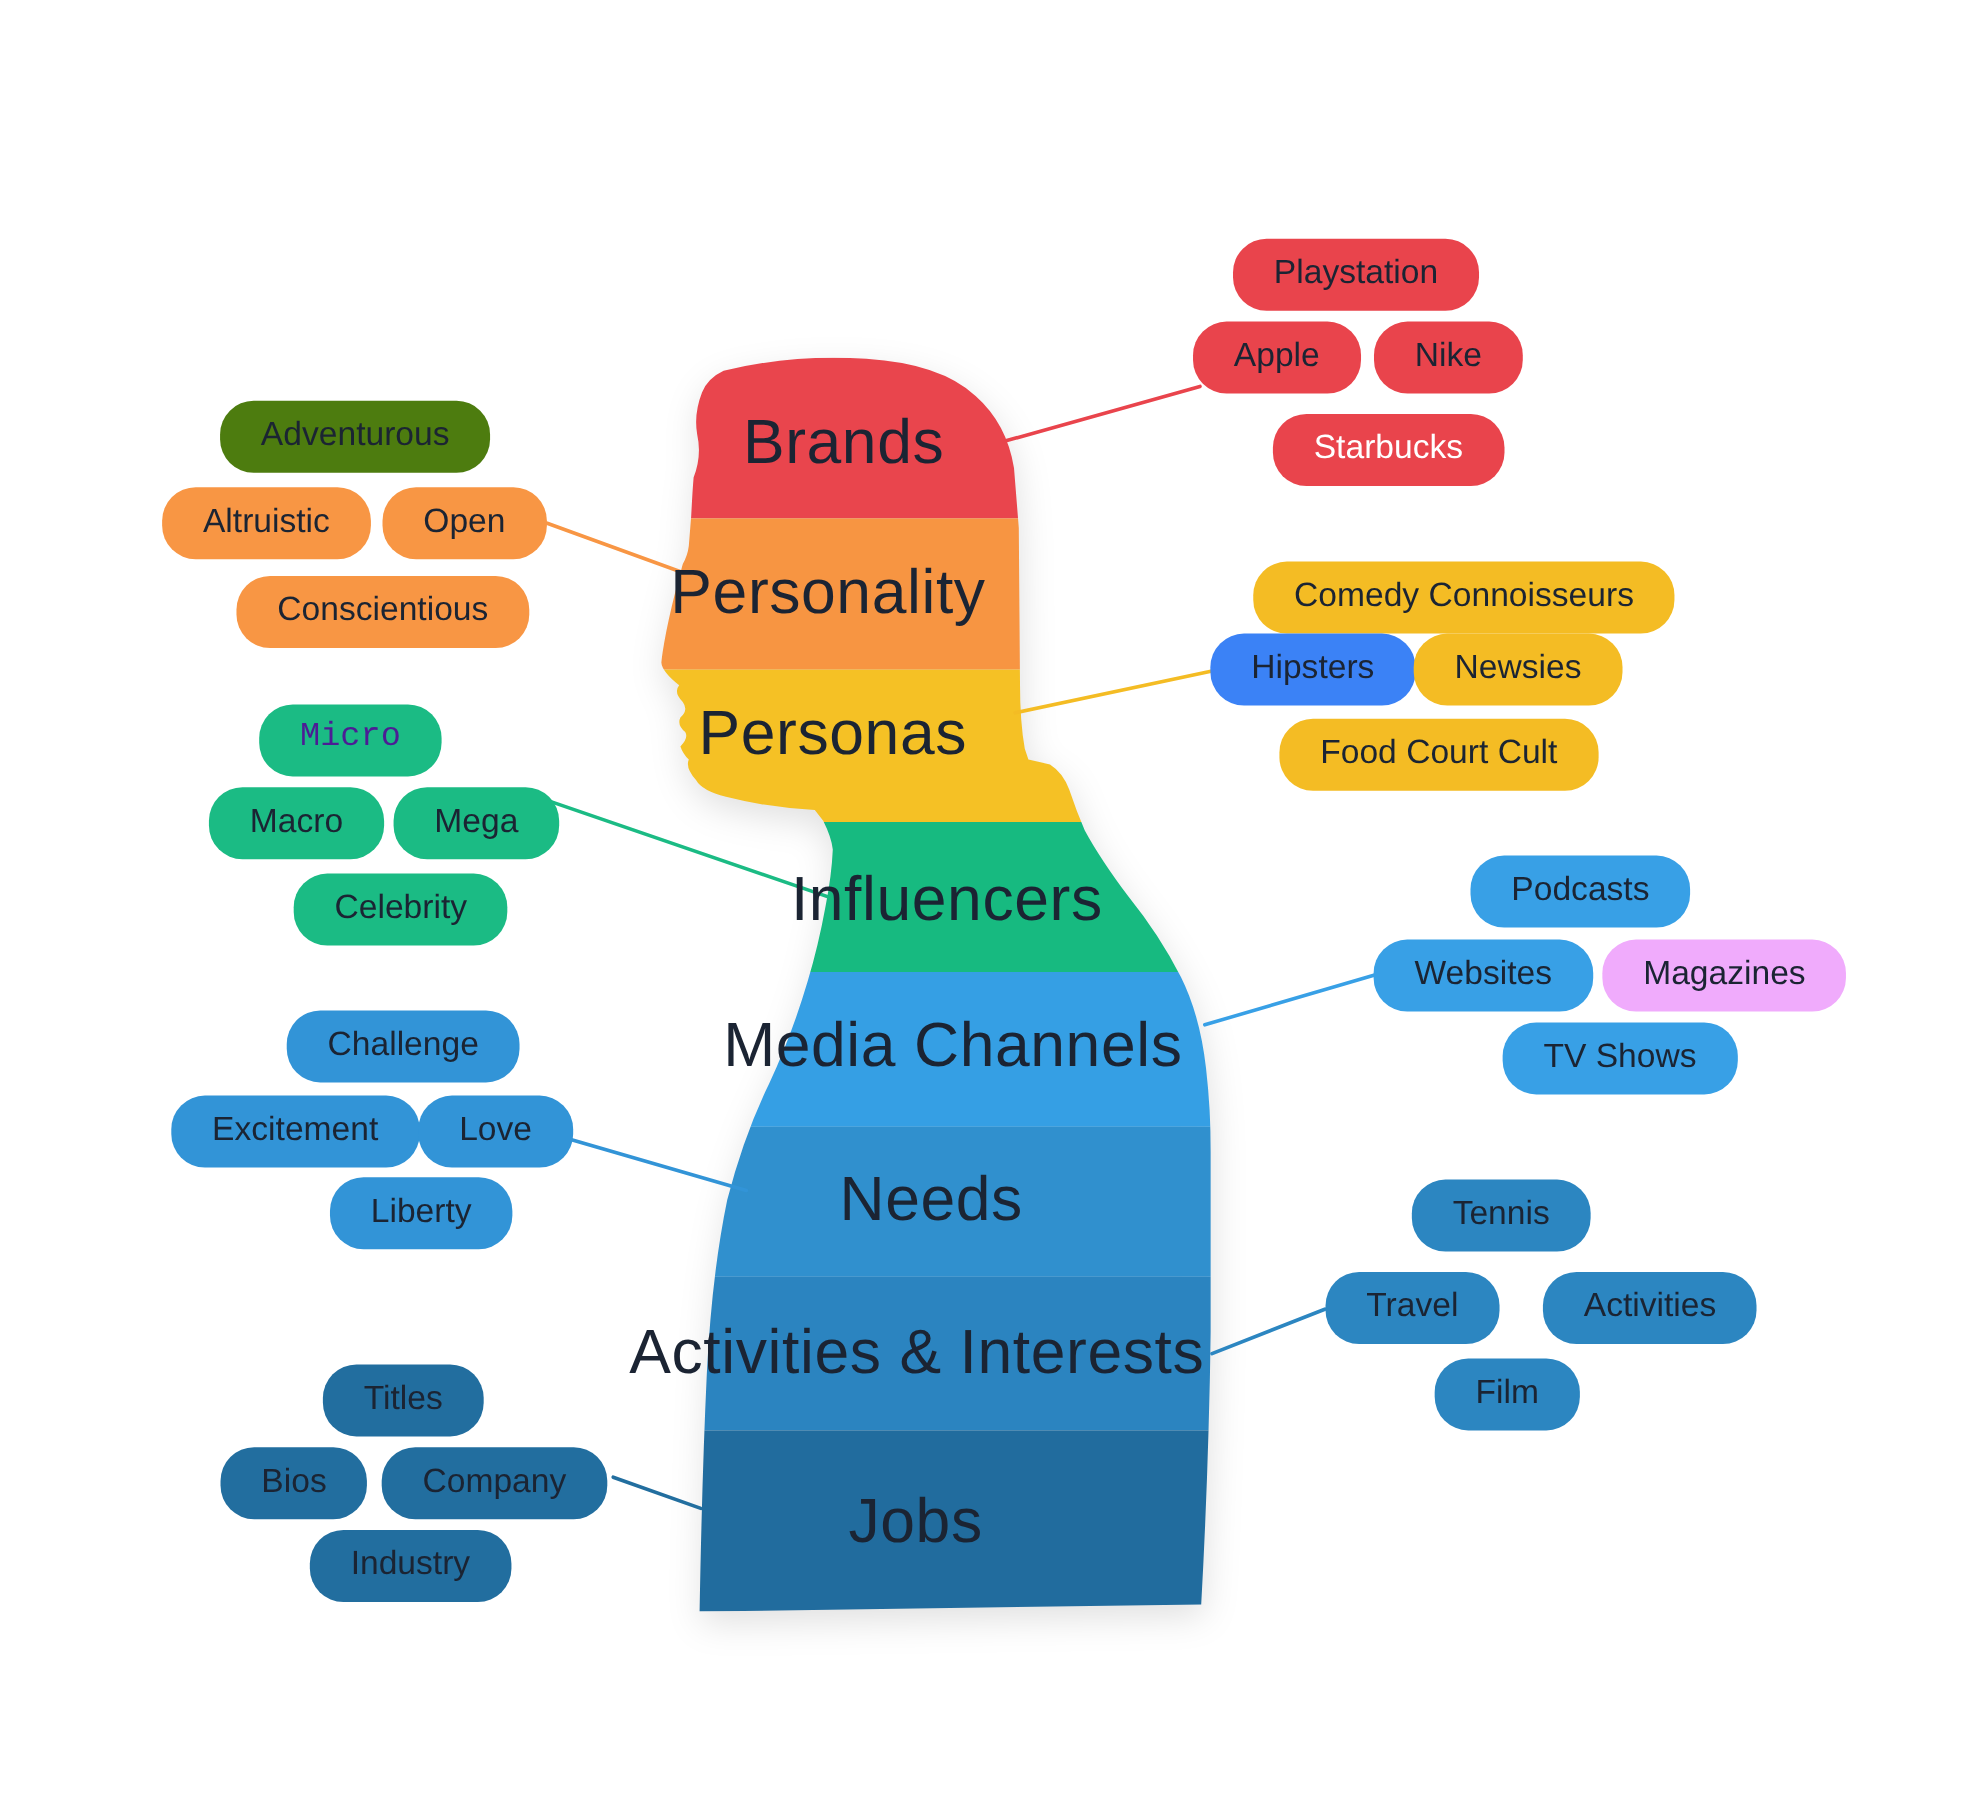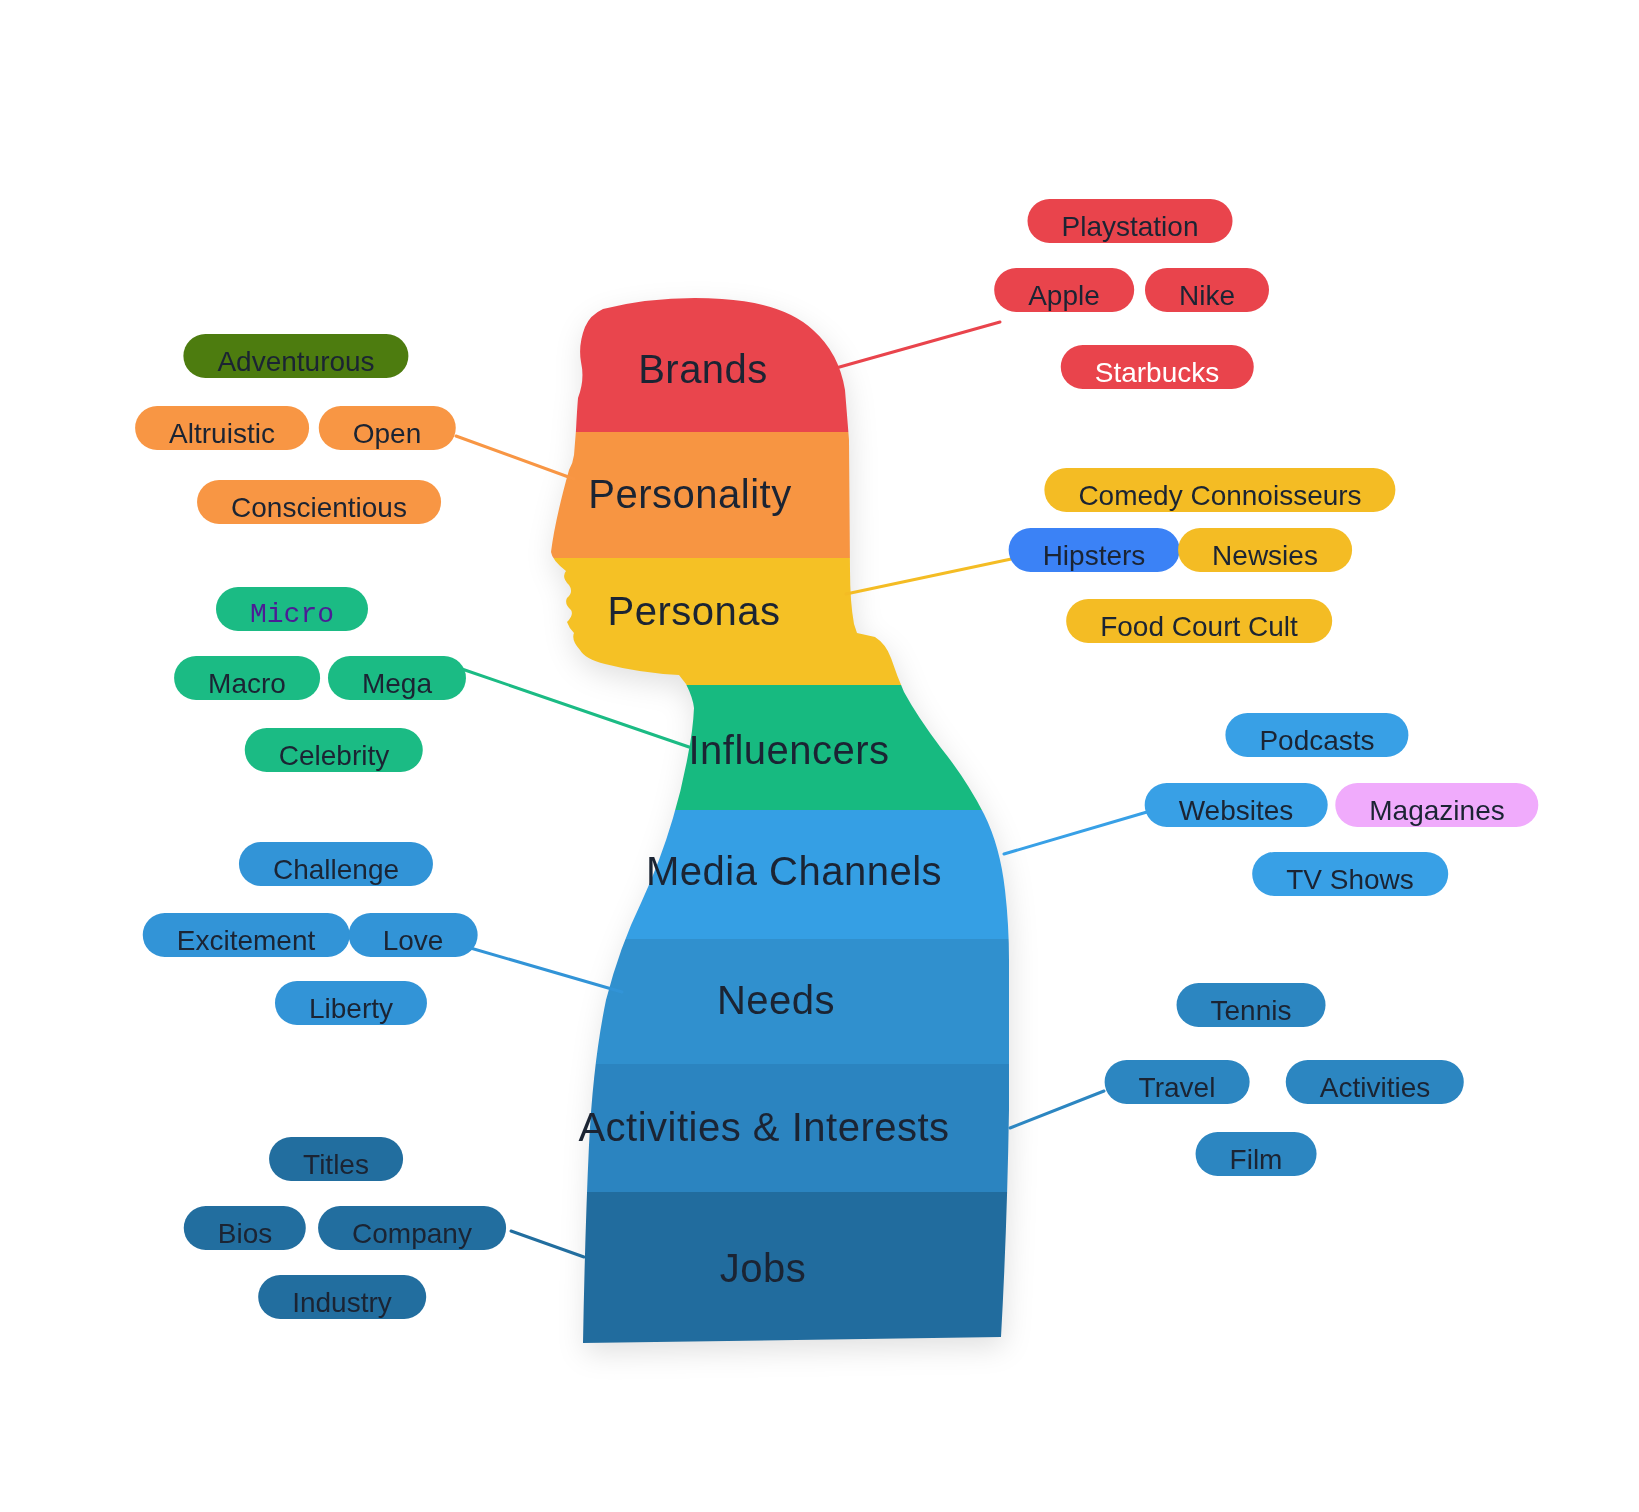--- a/index.html
+++ b/index.html
@@ -6,32 +6,32 @@
   .stage{
     position:relative;
     width:1639px;height:1512px;
     background:#ffffff;
     overflow:hidden;
     font-family:"Liberation Sans", sans-serif;
   }
   .stage svg{position:absolute;left:0;top:0;}
   .pill{
     position:absolute;
-    height:44px;line-height:56px;
+    height:60px;line-height:56px;
     border-radius:28px;
     padding:0 34px;
     font-size:28px;
     white-space:nowrap;
     text-align:center;
     transform:translateX(-50%);
   }
   .band-label{
     position:absolute;
     transform:translate(-50%,-50%);
-    font-size:40px;
+    font-size:52px;
     letter-spacing:0.5px;
     white-space:nowrap;
   }
 </style>
 </head>
 <body>
 
 <div class="stage">
 
   <svg width="1639" height="1512" viewBox="0 0 1639 1512">

